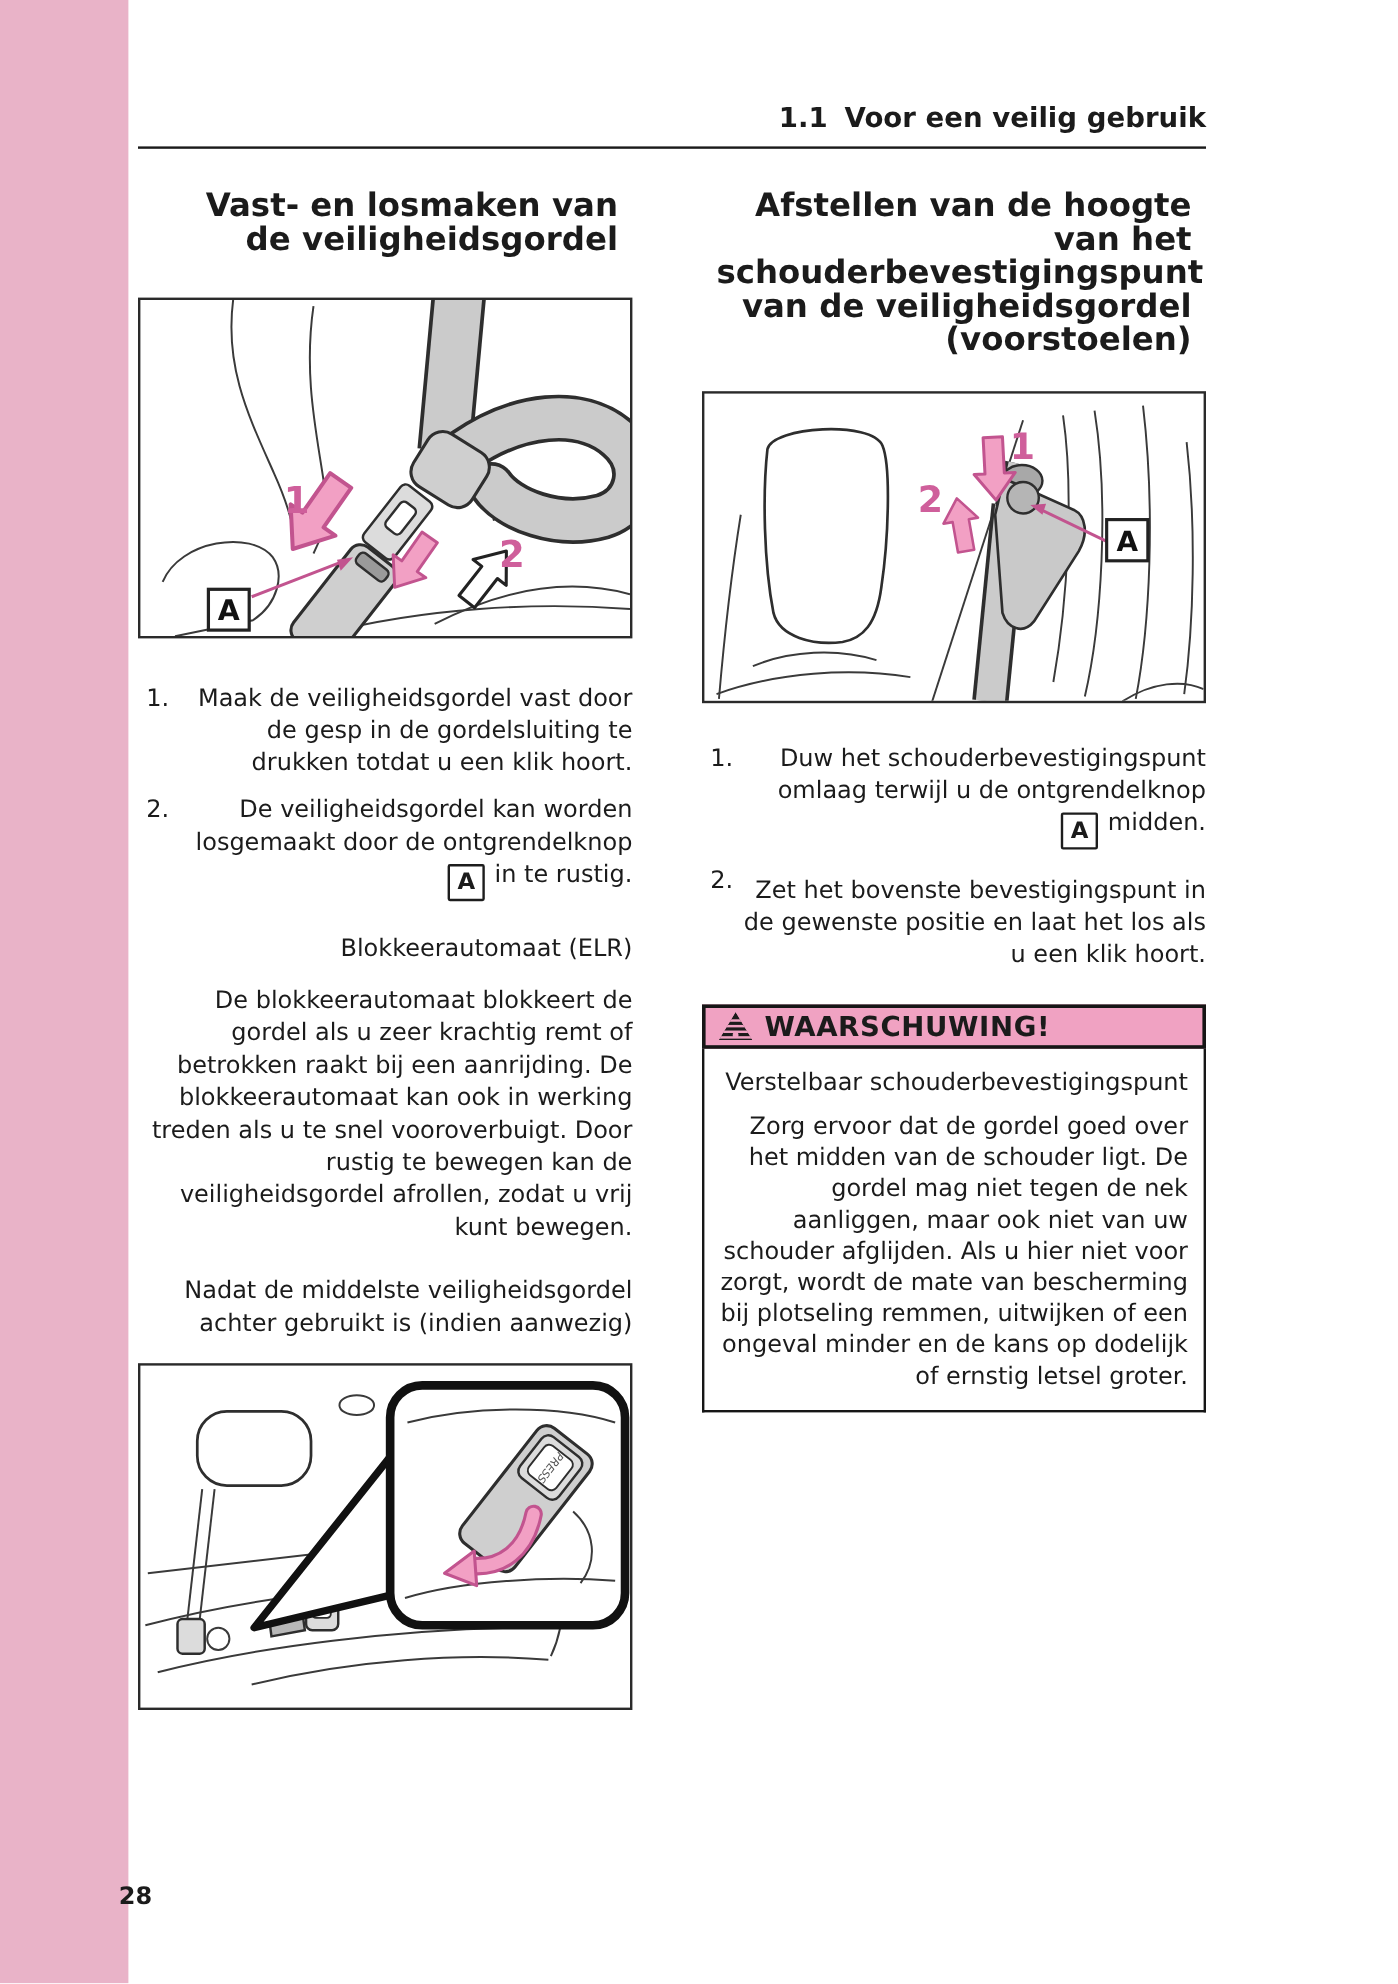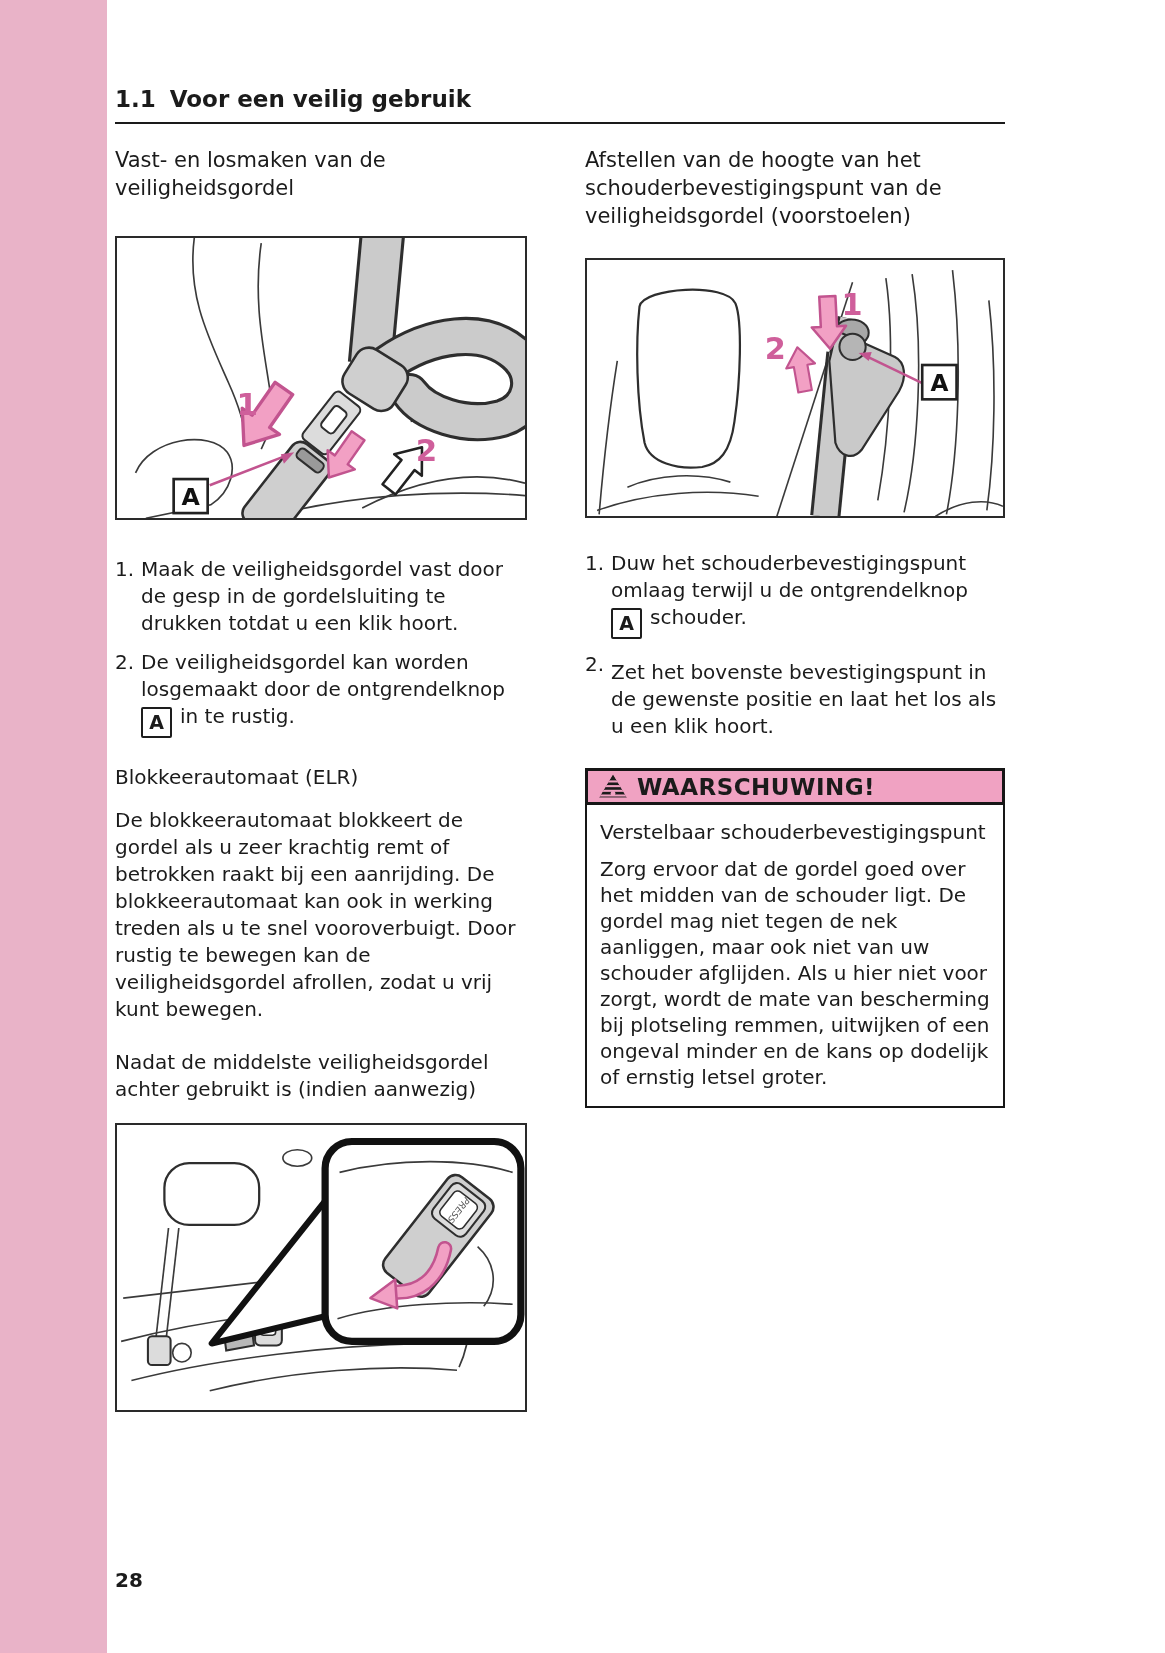--- a/index.html
+++ b/index.html
@@ -3,36 +3,37 @@
 <meta charset="utf-8">
 <style>
   html,body{margin:0;padding:0;background:#fff;}
   .page{
     position:relative;
     width:1165px;height:1653px;
     background:#ffffff;
     font-family:"DejaVu Sans", sans-serif;
     color:#1b1b1b;
     overflow:hidden;
+    text-align:right;
   }
   .sidebar{
     position:absolute;left:0;top:0;width:107px;height:1653px;
     background:var(--sidebar-pink,#e9b3c8);
   }
   .content{position:absolute;left:115px;top:0;width:890px;}
   .section-header{
     margin-top:84px;
     font-size:23px;font-weight:bold;line-height:30px;
     padding-bottom:8px;border-bottom:2px solid #1a1a1a;
   }
   .section-header .sec-num{margin-right:14px;}
   .columns{display:flex;gap:58px;margin-top:22px;align-items:flex-start;}
   .col-left{width:412px;flex:none;}
   .col-right{width:420px;flex:none;}
-  .col-heading{font-size:21px;font-weight:normal;line-height:28px;margin:0;}
+  .col-heading{font-size:27px;font-weight:bold;line-height:28px;margin:12px;}
   .fig{
     border:2px solid #2a2a2a;background:#fff;margin-top:34px;
   }
   .fig svg{display:block;width:100%;height:auto;}
   .steps{margin-top:36px;}
   .step{display:flex;margin-bottom:12px;font-size:20px;line-height:27px;}
   .step-num{flex:0 0 26px;}
   .step-text{flex:1;}
   .step-sub{margin-top:8px;}
   .a-badge{
@@ -51,21 +52,21 @@
     padding:2px 10px;
   }
   .warn-title{font-size:23px;font-weight:bold;letter-spacing:0.5px;}
   .warn-body{
     border:2px solid #161616;border-top:none;
     padding:14px 13px 16px 13px;
   }
   .warn-subheading{font-size:20px;font-weight:normal;line-height:27px;margin:0;}
   .warn-text{font-size:20px;line-height:26px;margin:10px 0 0 0;}
   .page-number{
-    position:absolute;left:115px;top:1568px;
+    position:absolute;left:99px;top:1568px;
     font-size:20px;font-weight:bold;
   }
   
   .ln{fill:none;stroke:#3a3a3a;stroke-width:1.6px;}
   .belt-outer{fill:none;stroke:#2e2e2e;}
   .belt-inner{fill:none;stroke:var(--belt-gray,#cbcbcb);}
   .metal{fill:#cfcfcf;stroke:#2e2e2e;stroke-width:2.5px;}
   .metal-light{fill:#dcdcdc;stroke:#2e2e2e;stroke-width:2px;}
   .arrow-pink{fill:var(--arrow-pink,#f2a0c4);stroke:var(--arrow-pink-outline,#c2548f);stroke-width:2.5px;stroke-linejoin:round;}
   .arrow-white{fill:#ffffff;stroke:#222222;stroke-width:2.5px;stroke-linejoin:round;}
@@ -265,21 +266,21 @@
               <text class="a-box-text" x="349" y="130">A</text>
             </g>
           </svg>
         </div>
 
         <div class="steps" style="margin-top:32px;">
           <div class="step">
             <span class="step-num">1.</span>
             <div class="step-text">
               <span>Duw het schouderbevestigingspunt omlaag terwijl u de ontgrendelknop</span>
-              <span class="a-badge">A</span><span>schouder.</span>
+              <span class="a-badge">A</span><span>midden.</span>
             </div>
           </div>
           <div class="step">
             <span class="step-num">2.</span>
             <div class="step-text">
               <div class="step-sub">Zet het bovenste bevestigingspunt in de gewenste positie en laat het los als u een klik hoort.</div>
             </div>
           </div>
         </div>
 

